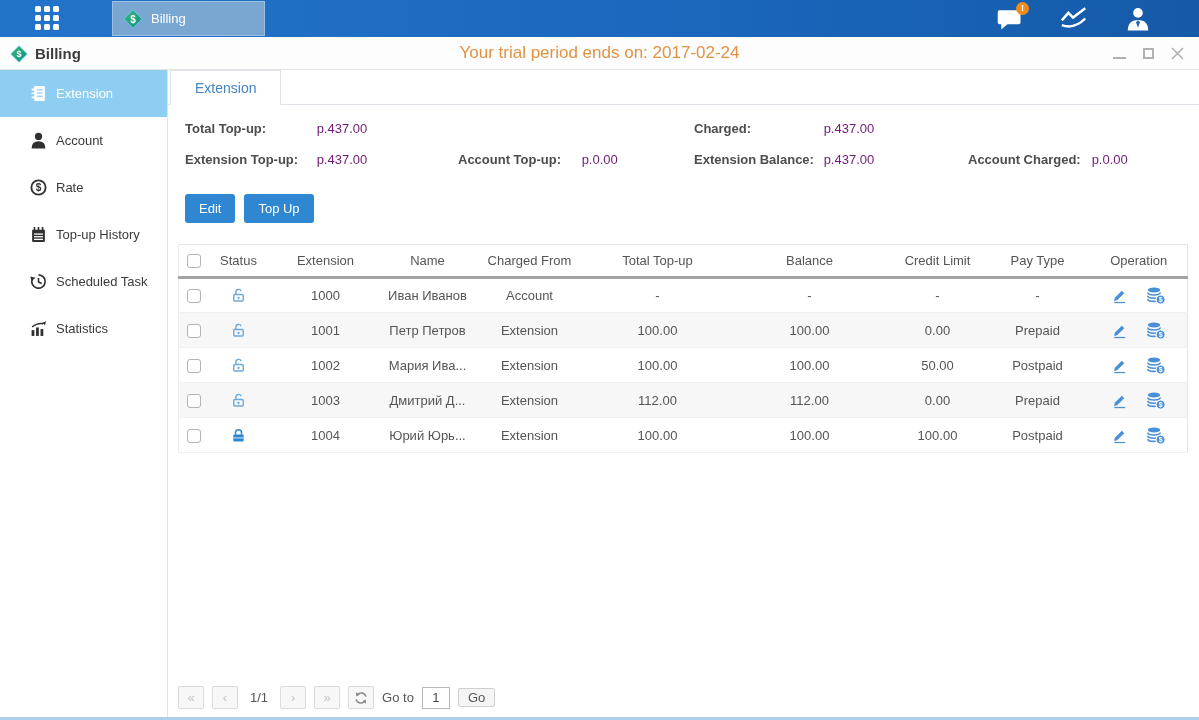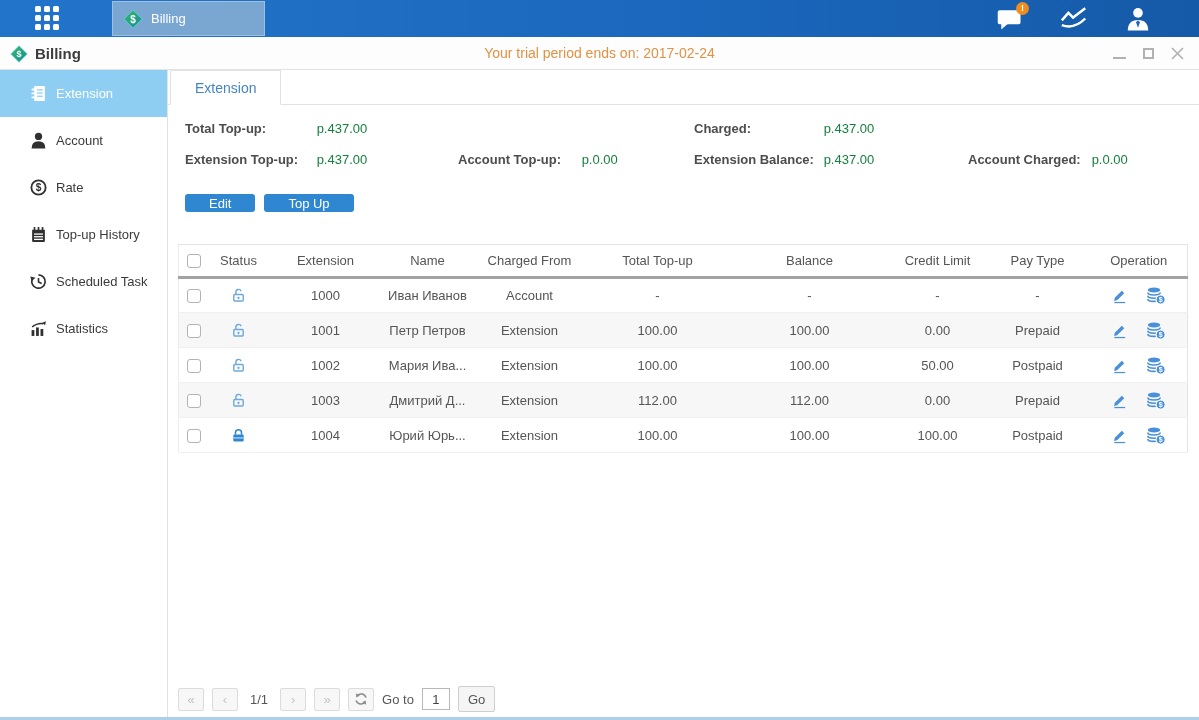--- a/index.html
+++ b/index.html
@@ -20,21 +20,21 @@
   .tb-ic { position:relative; width:30px; height:28px; display:flex; align-items:center; justify-content:center; cursor:pointer; }
   .badge { position:absolute; right:-4px; top:-3px; width:13px; height:13px; background:#f08c1e;
     border-radius:50%; color:#fff; font-size:9px; font-weight:bold; text-align:center; line-height:13px; }
 
   
   .titlebar { position:absolute; left:0; top:37px; width:100%; height:33px; background:#fdfdfd;
     border-bottom:1px solid #e3e3e3; }
   .win-id { position:absolute; left:10px; top:0; height:33px; display:flex; align-items:center; gap:7px; }
   .win-title { font-size:15px; font-weight:bold; color:#3c3c3c; }
   .trial { position:absolute; left:0; right:0; top:0; height:31px; display:flex; align-items:center;
-    justify-content:center; color:#e09245; font-size:14px; pointer-events:none; }
+    justify-content:center; color:#e09245; font-size:17px; pointer-events:none; }
   .win-controls { position:absolute; right:14px; top:0; height:33px; display:flex; align-items:center; gap:13px; }
   .wc { width:16px; height:16px; display:flex; align-items:center; justify-content:center; cursor:pointer; }
   .wc-min { width:13px; border-top:2px solid #b1b1b1; margin-top:8px; }
   .wc-max { width:11px; height:11px; border:2px solid #b1b1b1; }
 
   
   .sidebar { position:absolute; left:0; top:70px; width:168px; height:647px; background:#fff;
     border-right:1px solid #e2e2e2; }
   .side-item { height:47px; display:flex; align-items:center; gap:9px; padding-left:30px;
     color:#3a3a3a; font-size:13px; cursor:pointer; }
@@ -44,25 +44,25 @@
 
   
   .content { position:absolute; left:168px; top:70px; width:1031px; height:647px; background:#fff; }
   .tabstrip { position:absolute; left:0; top:0; width:100%; height:35px; border-bottom:1px solid #dde3e8; }
   .tab { position:absolute; left:2px; top:0; height:35px; padding:0 24px; background:#fff;
     border:1px solid #dde3e8; border-bottom:1px solid #fff; display:flex; align-items:center;
     color:#4585c2; font-size:14px; cursor:pointer; }
 
   .stat { position:absolute; font-size:13px; white-space:nowrap; }
   .stat .lbl { display:inline-block; font-weight:bold; color:#4d4d4d; }
-  .stat .val { color:#15803d; }
+  .stat .val { color:#701a75; }
   .w128 { width:128px; } .w120 { width:120px;margin-left:28px; } .w126 { width:126px; }
 
   .actions { position:absolute; left:17px; top:124px; display:flex; gap:9px; }
-  .btn-blue { height:18px; padding:0 24px; background:#2f87d2; border:none; border-radius:3px;
+  .btn-blue { height:29px; padding:0 14px; background:#2f87d2; border:none; border-radius:3px;
     color:#fff; font-size:13px; font-family:inherit; cursor:pointer;text-align:right; }
 
   
   table { position:absolute; left:10px; top:174px; width:1009px; border-collapse:collapse;
     table-layout:fixed; font-size:13px; color:#555;
     border-left:1px solid #ececec; border-right:1px solid #e4e4e4; }
   thead tr { height:33px; }
   thead th { font-weight:normal; color:#555; text-align:center; white-space:nowrap; overflow:hidden;
     border-top:1px solid #e4e4e4; border-bottom:3px solid #a3a3a3; }
   tbody tr { height:35px; border-bottom:1px solid #f0f0f0; }
@@ -76,21 +76,21 @@
   
   .pager { position:absolute; left:10px; top:616px; width:1009px; height:28px; font-size:13px; color:#555; }
   .pager-left { position:absolute; left:0; top:0; display:flex; align-items:center; gap:8px; }
   .pg { width:26px; height:23px; background:#f7f7f7; border:1px solid #dcdcdc; border-radius:2px;
     color:#c3c3c3; font-size:13px; display:flex; align-items:center; justify-content:center;
     cursor:pointer; font-family:inherit; }
   .pg-ind { padding:0 4px; color:#555; }
   .goto-lbl { }
   .goto-input { width:28px; height:22px; border:1px solid #b8b8b8; text-align:center; font-size:13px;
     font-family:inherit; color:#444; }
-  .go-btn { height:26px; padding:0 9px; background:#f5f5f5; border:1px solid #cfcfcf; border-radius:2px;
+  .go-btn { height:19px; padding:0 9px; background:#f5f5f5; border:1px solid #cfcfcf; border-radius:2px;
     font-size:13px; color:#555; font-family:inherit; cursor:pointer; }
   .pager-right { position:absolute; right:22px; top:0; display:flex; align-items:center; gap:10px; }
   .page-size { width:52px; height:23px; border:1px solid #c3c3c3; background:#fff; display:flex;
     align-items:center; justify-content:space-between; padding:0 7px 0 9px; cursor:pointer; color:#555; }
   .caret { width:0; height:0; border-left:5px solid transparent; border-right:5px solid transparent;
     border-top:6px solid #8a8a8a; }
 
   .bottom-strip { position:absolute; left:0; bottom:0; width:100%; height:3px; background:#aecfe8; }
 </style>
 </head>

